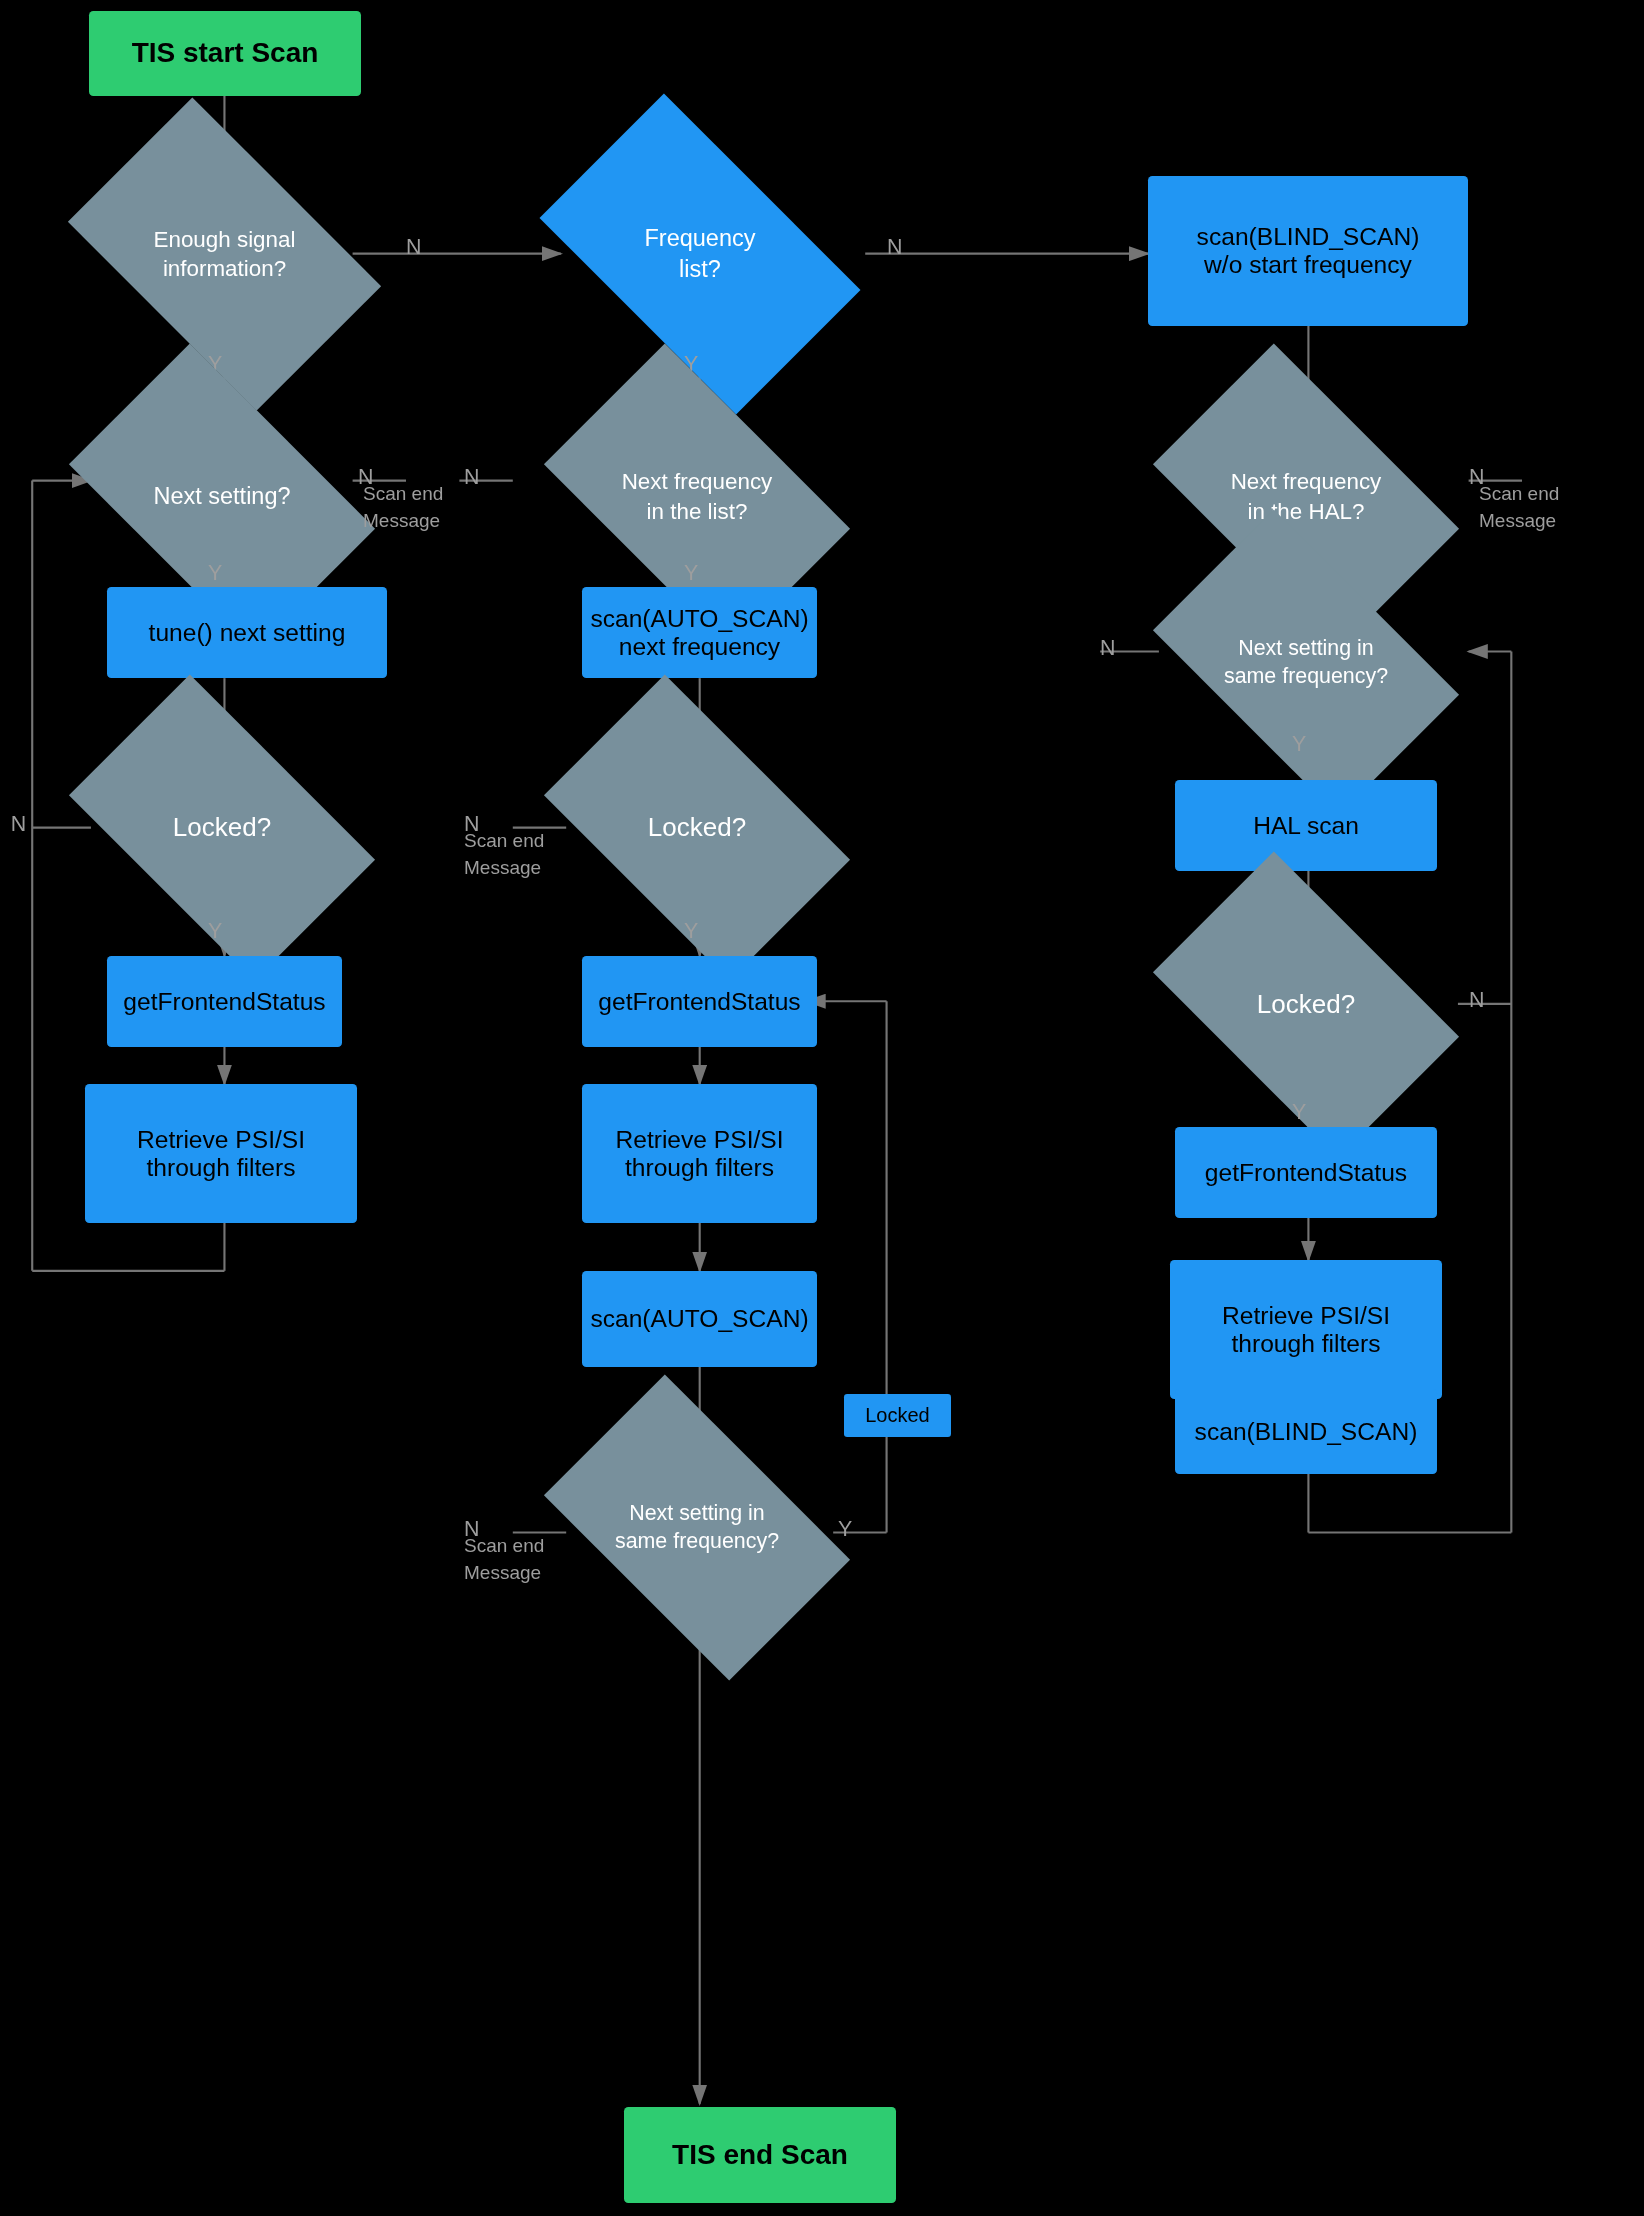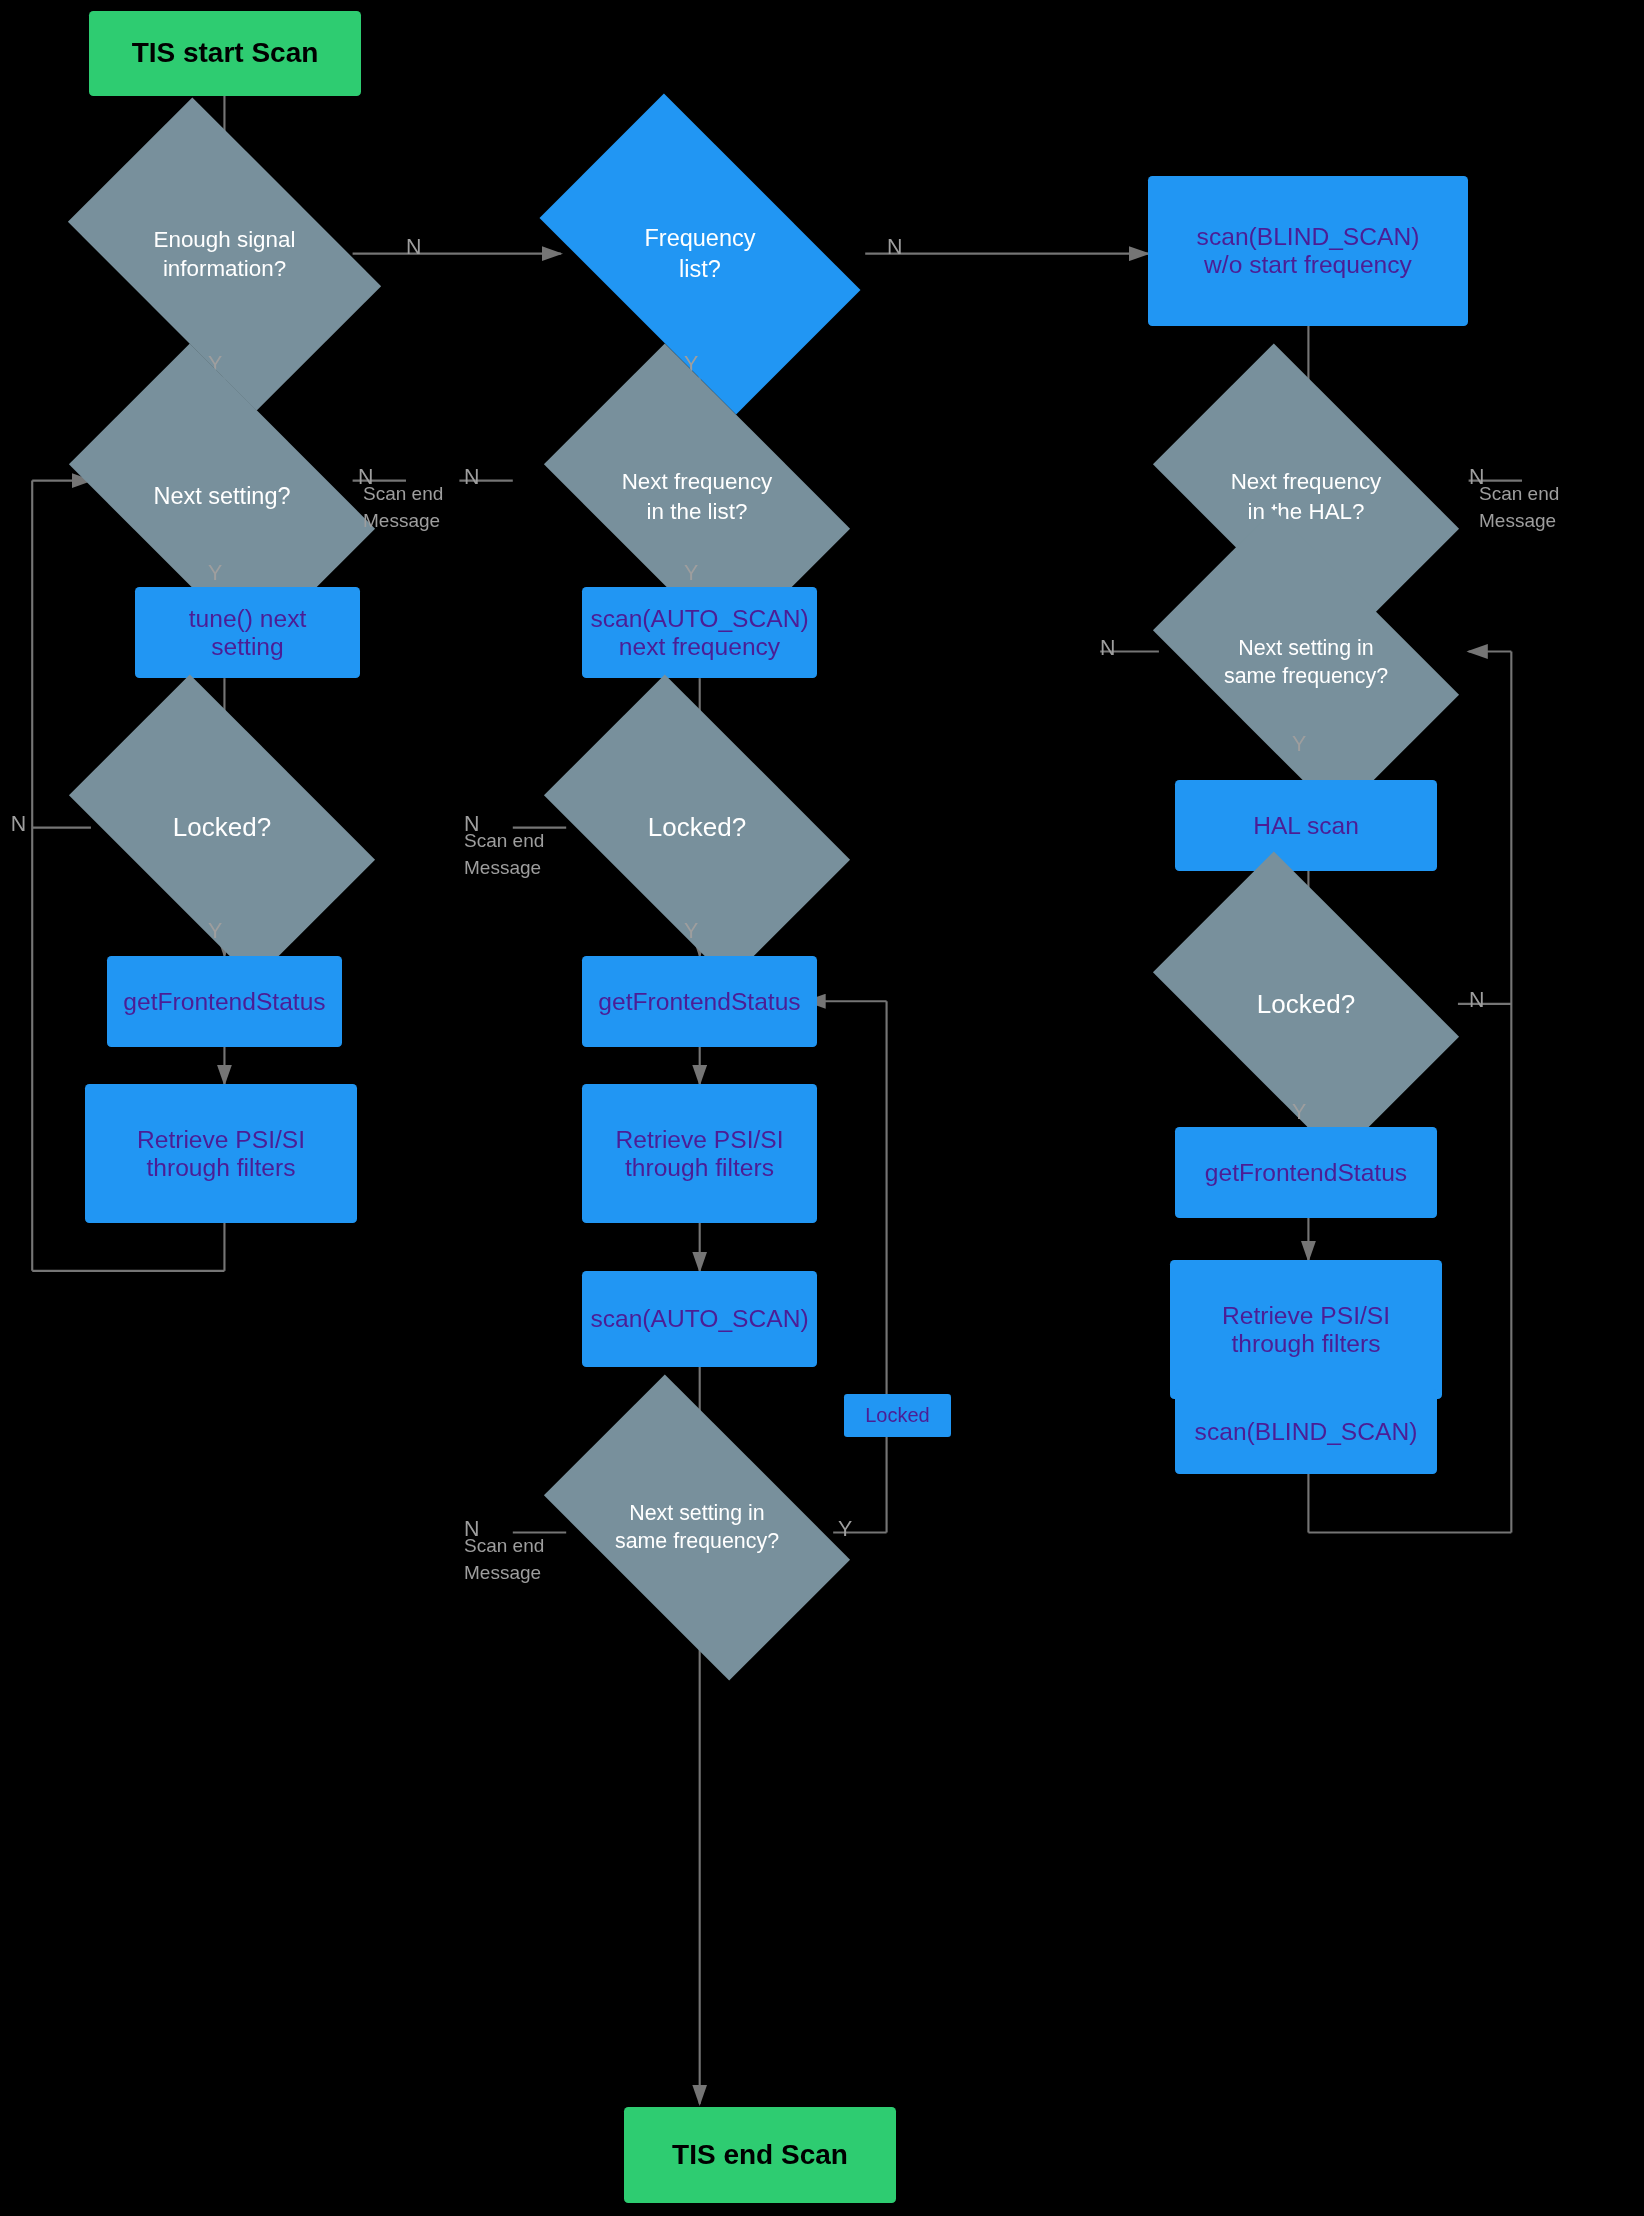--- a/index.html
+++ b/index.html
@@ -24,21 +24,21 @@
       background: #2ecc71;
       color: #000;
       font-size: 28px;
       font-weight: 600;
       border-radius: 4.3px;
       padding: 10.7px 16px;
     }
 
     .rect-blue {
       background: #2196F3;
-      color: #4c1d95;
+      color: #000000;
       font-size: 24.6px;
       font-weight: 500;
       border-radius: 4.3px;
       padding: 10.7px 16px;
     }
 
     .diamond {
       background: #78909C;
       color: #fff;
       font-size: 23.5px;
@@ -240,21 +240,21 @@
   </div>
 </div>
 
 <div class="label-text" style="left:1469px; top:465px;">N</div>
 
 <div class="label-text" style="left:1479px; top:481px; font-size:19px; line-height:1.4; white-space:pre-line; color:#9E9E9E;">Scan end
 Message</div>
 
 <div class="label-text" style="left:1292px; top:561px;">Y</div>
 
-<div class="node rect-blue" style="left:107px; top:587px; width:225px; height:91px;margin-left:28px;">
+<div class="node rect-blue" style="left:107px; top:587px; width:280px; height:91px;">
   <span>tune() next setting</span>
 </div>
 
 <div class="node rect-blue" style="left:582px; top:587px; width:235px; height:91px;">
   <span style="white-space:pre-line;">scan(AUTO_SCAN)
 next frequency</span>
 </div>
 
 <div class="node diamond" style="left:1175px; top:577px; width:262px; height:171px;">
   <div class="diamond-inner">

